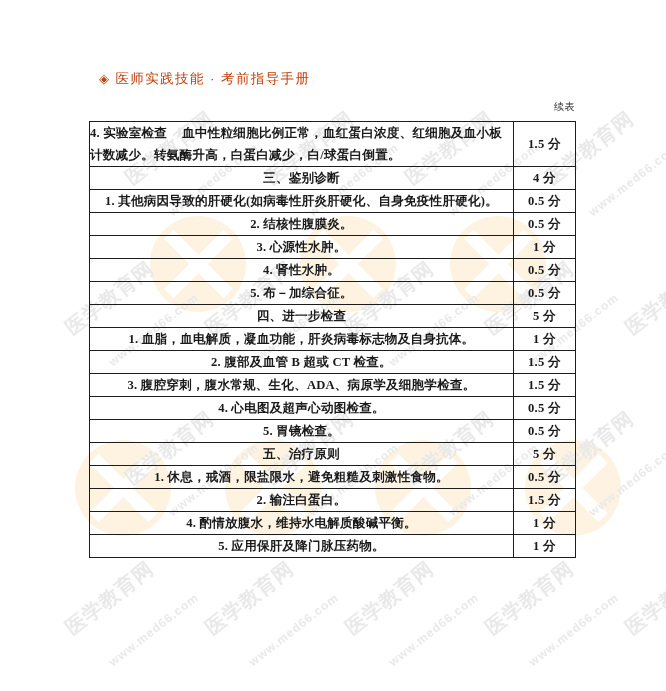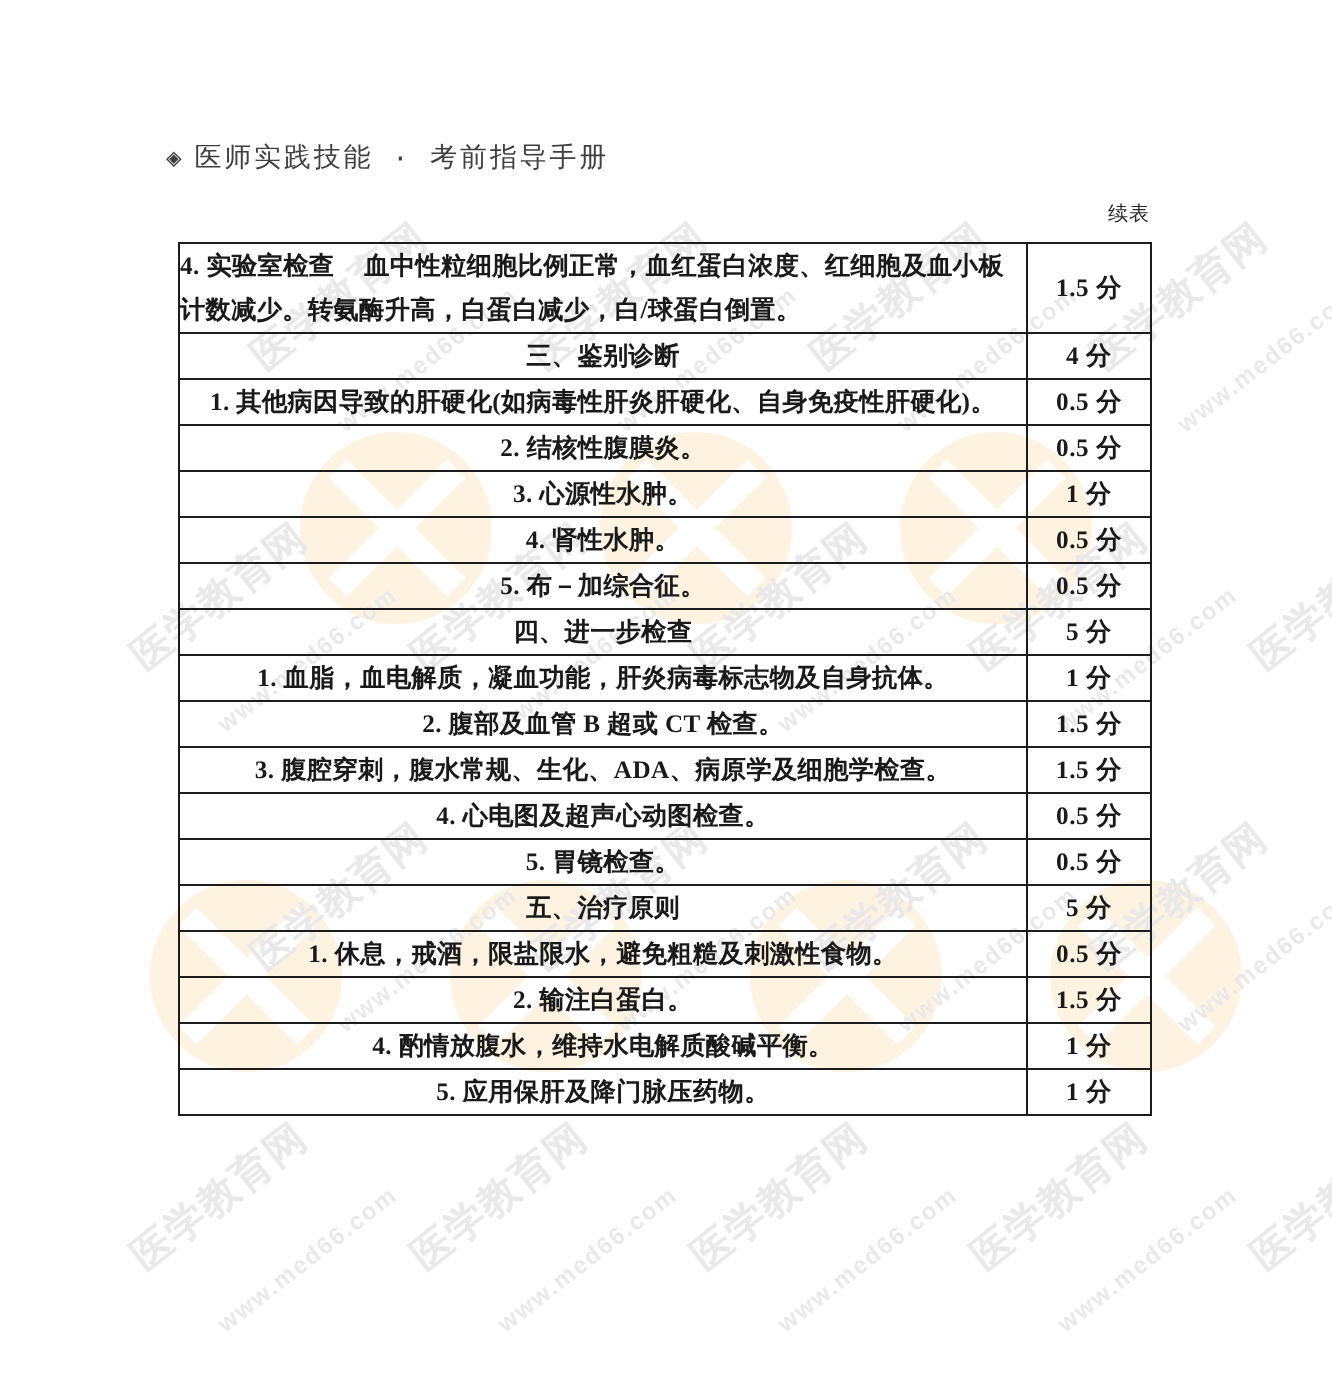--- a/index.html
+++ b/index.html
@@ -61,26 +61,26 @@
 
   
   #page {
     position: absolute;
     inset: 0;
     z-index: 2;
   }
 
   #running-head {
     position: absolute;
-    left: 83px;
+    left: 99px;
     top: 70px;
-    font-family: Liberation Mono, monospace;
+    font-family: Liberation Sans, sans-serif;
     font-size: 13.5px;
     letter-spacing: 1.4px;
-    color: #404040;
+    color: #c2410c;
     white-space: nowrap;
   }
   #running-head .diamond {
     font-size: 13px;
     margin-right: 5px;
   }
 
   #continued-label {
     position: absolute;
     right: 91px;

